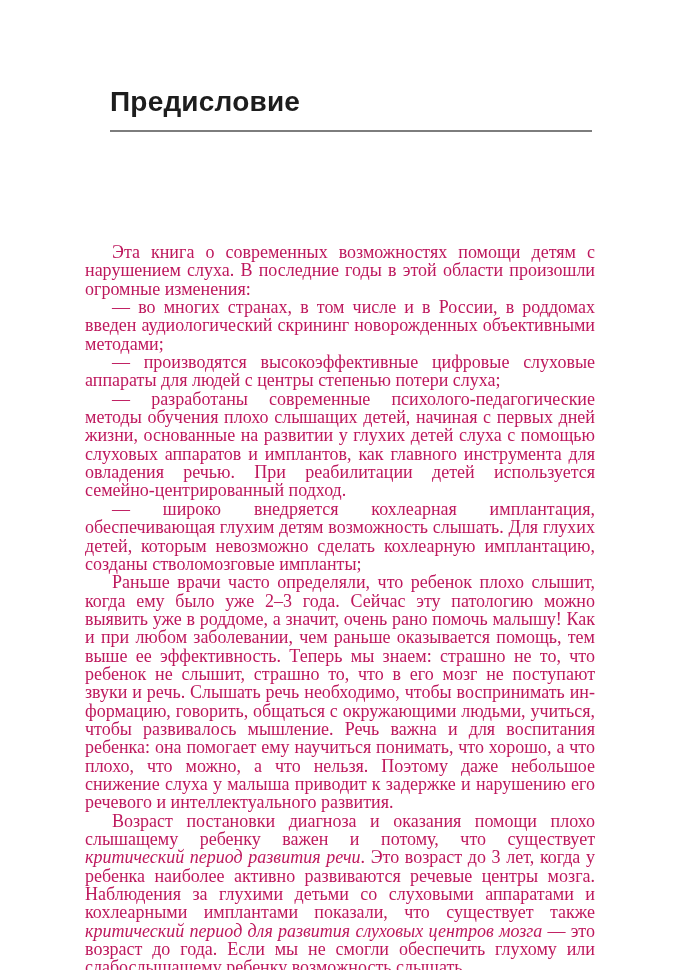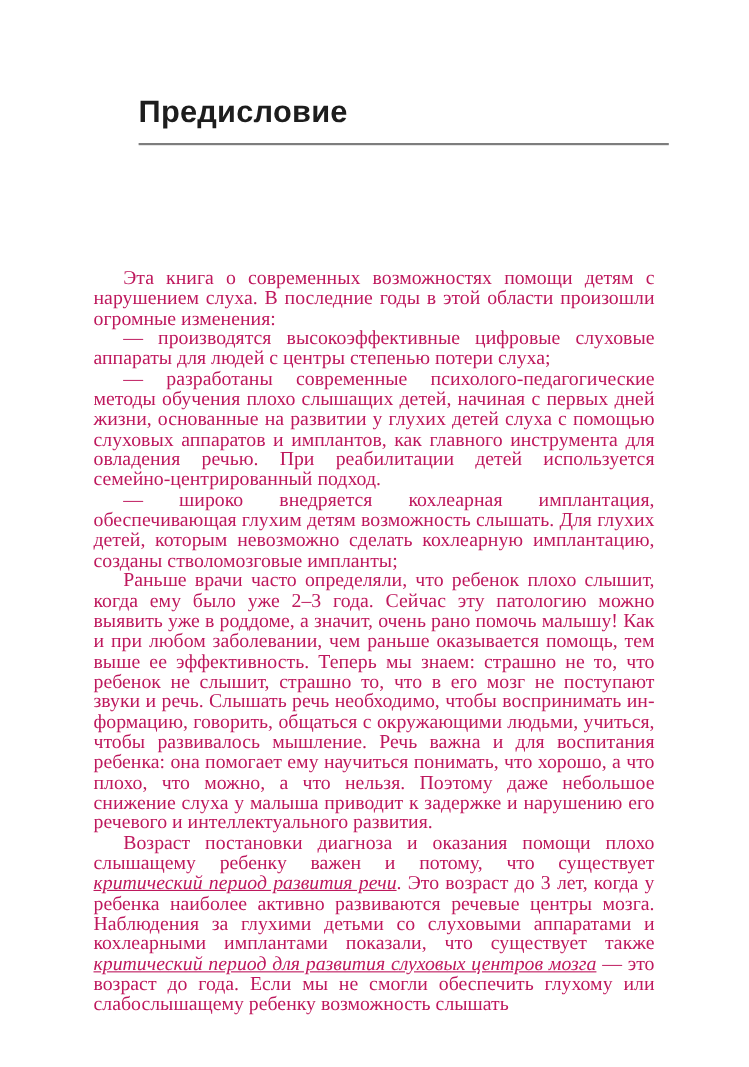--- a/index.html
+++ b/index.html
@@ -9,21 +9,21 @@
   }
   .page {
     position: relative;
     width: 681px;
     height: 970px;
     background: #ffffff;
     overflow: hidden;
   }
   .chapter-header {
     position: absolute;
-    left: 126px;
+    left: 110px;
     top: 86px;
     width: 482px;
   }
   .chapter-title {
     margin: 0;
     font-family: "Liberation Sans", "DejaVu Sans", sans-serif;
     font-weight: 700;
     font-size: 28px;
     line-height: 1.12;
     letter-spacing: 0.2px;
@@ -48,33 +48,33 @@
     hyphens: manual;
   }
   .body-text p {
     margin: 0;
     padding: 0;
     text-indent: 27px;
   }
   .body-text em {
     font-style: italic;
     font-family: inherit;
-    text-decoration: underline;
   }
 </style>
 </head>
 <body>
 
 <div class="page">
   <header class="chapter-header">
     <h1 class="chapter-title">Предисловие</h1>
     <div class="title-rule"></div>
   </header>
 
   <main class="body-text" id="body-text">
       <p><span>Эта книга о современных возможностях помощи детям с нарушением слуха. В последние годы в этой области произошли огромные изменения:</span></p>
+      <p><span>— во многих странах, в том числе и в России, в роддомах введен аудио­логический скрининг новорожденных объективными методами;</span></p>
       <p><span>— производятся высокоэффективные цифровые слуховые аппараты для людей с центры степенью потери слуха;</span></p>
       <p><span>— разработаны современные психолого-педагогические методы обучения плохо слышащих детей, начиная с первых дней жизни, основанные на раз­витии у глухих детей слуха с помощью слуховых аппаратов и имплантов, как главного инструмента для овладения речью. При реабилитации детей используется семейно-центрированный подход.</span></p>
       <p><span>— широко внедряется кохлеарная имплантация, обеспечивающая глухим детям возможность слышать. Для глухих детей, которым невозможно сделать кохлеарную имплантацию, созданы стволомозговые импланты;</span></p>
       <p><span>Раньше врачи часто определяли, что ребенок плохо слышит, когда ему было уже 2–3 года. Сейчас эту патологию можно выявить уже в роддоме, а значит, очень рано помочь малышу! Как и при любом заболевании, чем раньше оказывается помощь, тем выше ее эффективность. Теперь мы знаем: страшно не то, что ребенок не слышит, страшно то, что в его мозг не по­ступают звуки и речь. Слышать речь необходимо, чтобы воспринимать ин­формацию, говорить, общаться с окружающими людьми, учиться, чтобы развивалось мышление. Речь важна и для воспитания ребенка: она помога­ет ему научиться понимать, что хорошо, а что плохо, что можно, а что нель­зя. Поэтому даже небольшое снижение слуха у малыша приводит к задерж­ке и нарушению его речевого и интеллектуального развития.</span></p>
       <p><span>Возраст постановки диагноза и оказания помощи плохо слышащему ре­бенку важен и потому, что существует </span><em>критический период развития речи</em><span>. Это возраст до 3 лет, когда у ребенка наиболее активно развиваются речевые центры мозга. Наблюдения за глухими детьми со слуховыми аппаратами и кохлеарными имплантами показали, что существует также </span><em>критический период для развития слуховых центров мозга</em><span> — это возраст до года. Если мы не смог­ли обеспечить глухому или слабослышащему ребенку возможность слышать</span></p>
     </main>
 </div>
 
 </body></html>

